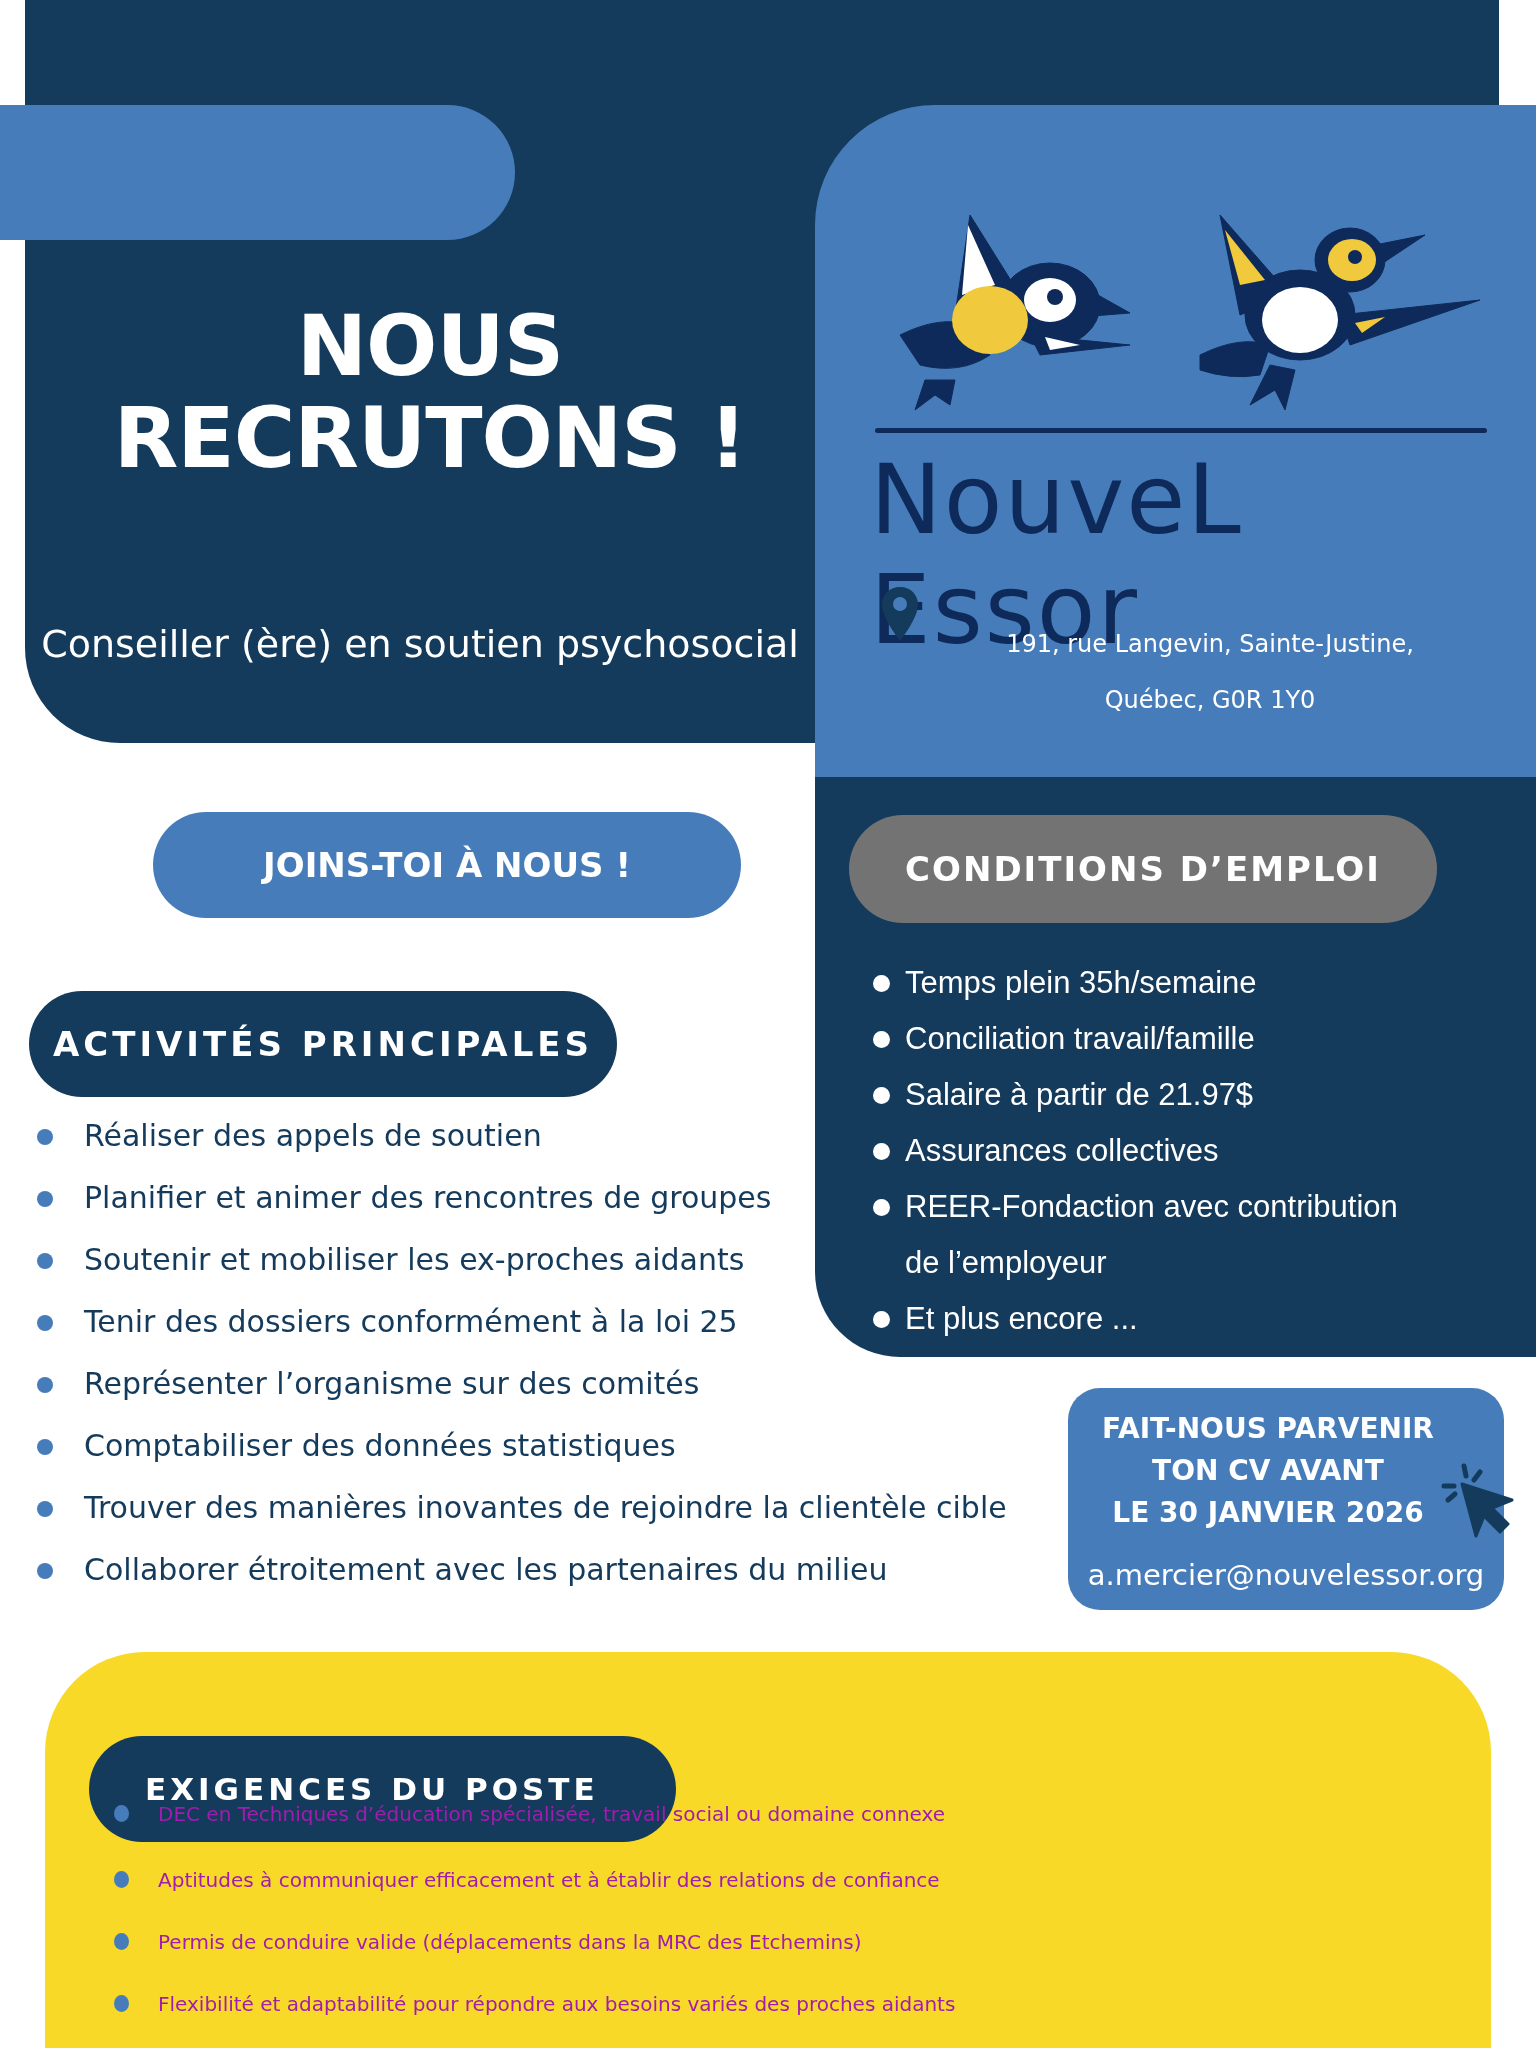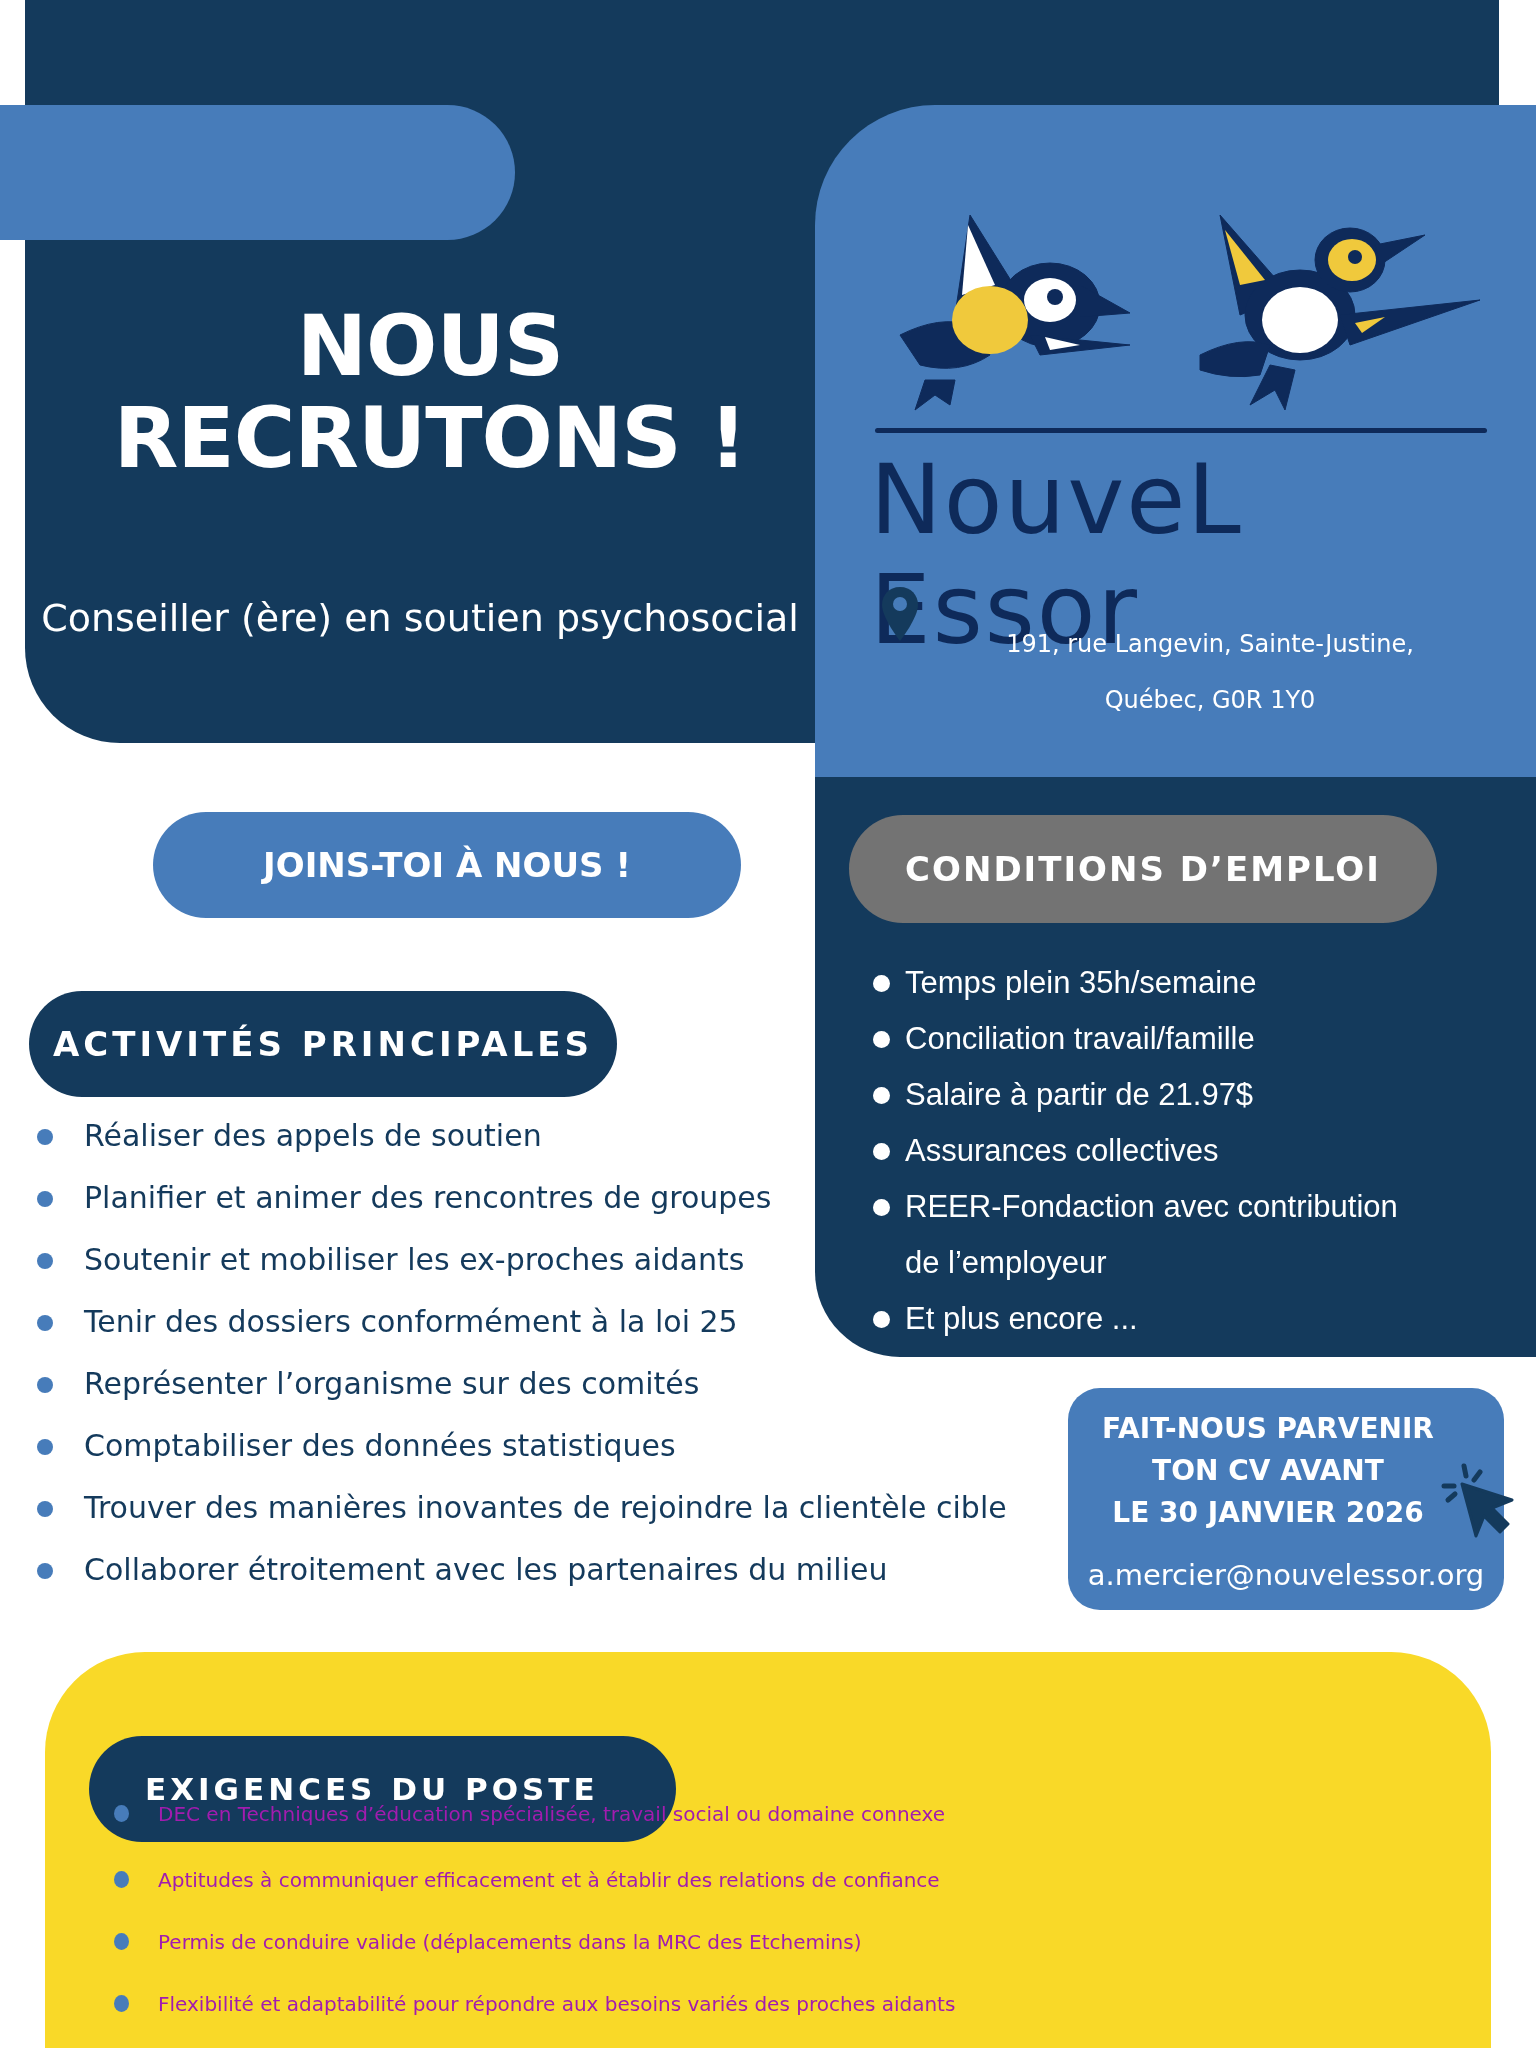--- a/index.html
+++ b/index.html
@@ -19,21 +19,21 @@
     background: #477cba;
     border-top-right-radius: 68px; border-bottom-right-radius: 68px;
   }
   .hero-title {
     left: 60px; top: 300px; width: 740px;
     text-align: center; color: #ffffff;
     font-family: "DejaVu Sans", sans-serif; font-weight: bold;
     font-size: 84px; line-height: 92px; letter-spacing: -1px;
   }
   .hero-subtitle {
-    left: 30px; top: 594px; width: 780px;
+    left: 30px; top: 620px; width: 780px;
     text-align: center; color: #ffffff;
     font-family: "DejaVu Sans", sans-serif;
     font-size: 38px; line-height: 48px;
   }
 
   
   .logo-panel {
     left: 815px; top: 105px; width: 721px; height: 672px;
     background: #477cba;
     border-top-left-radius: 120px;

